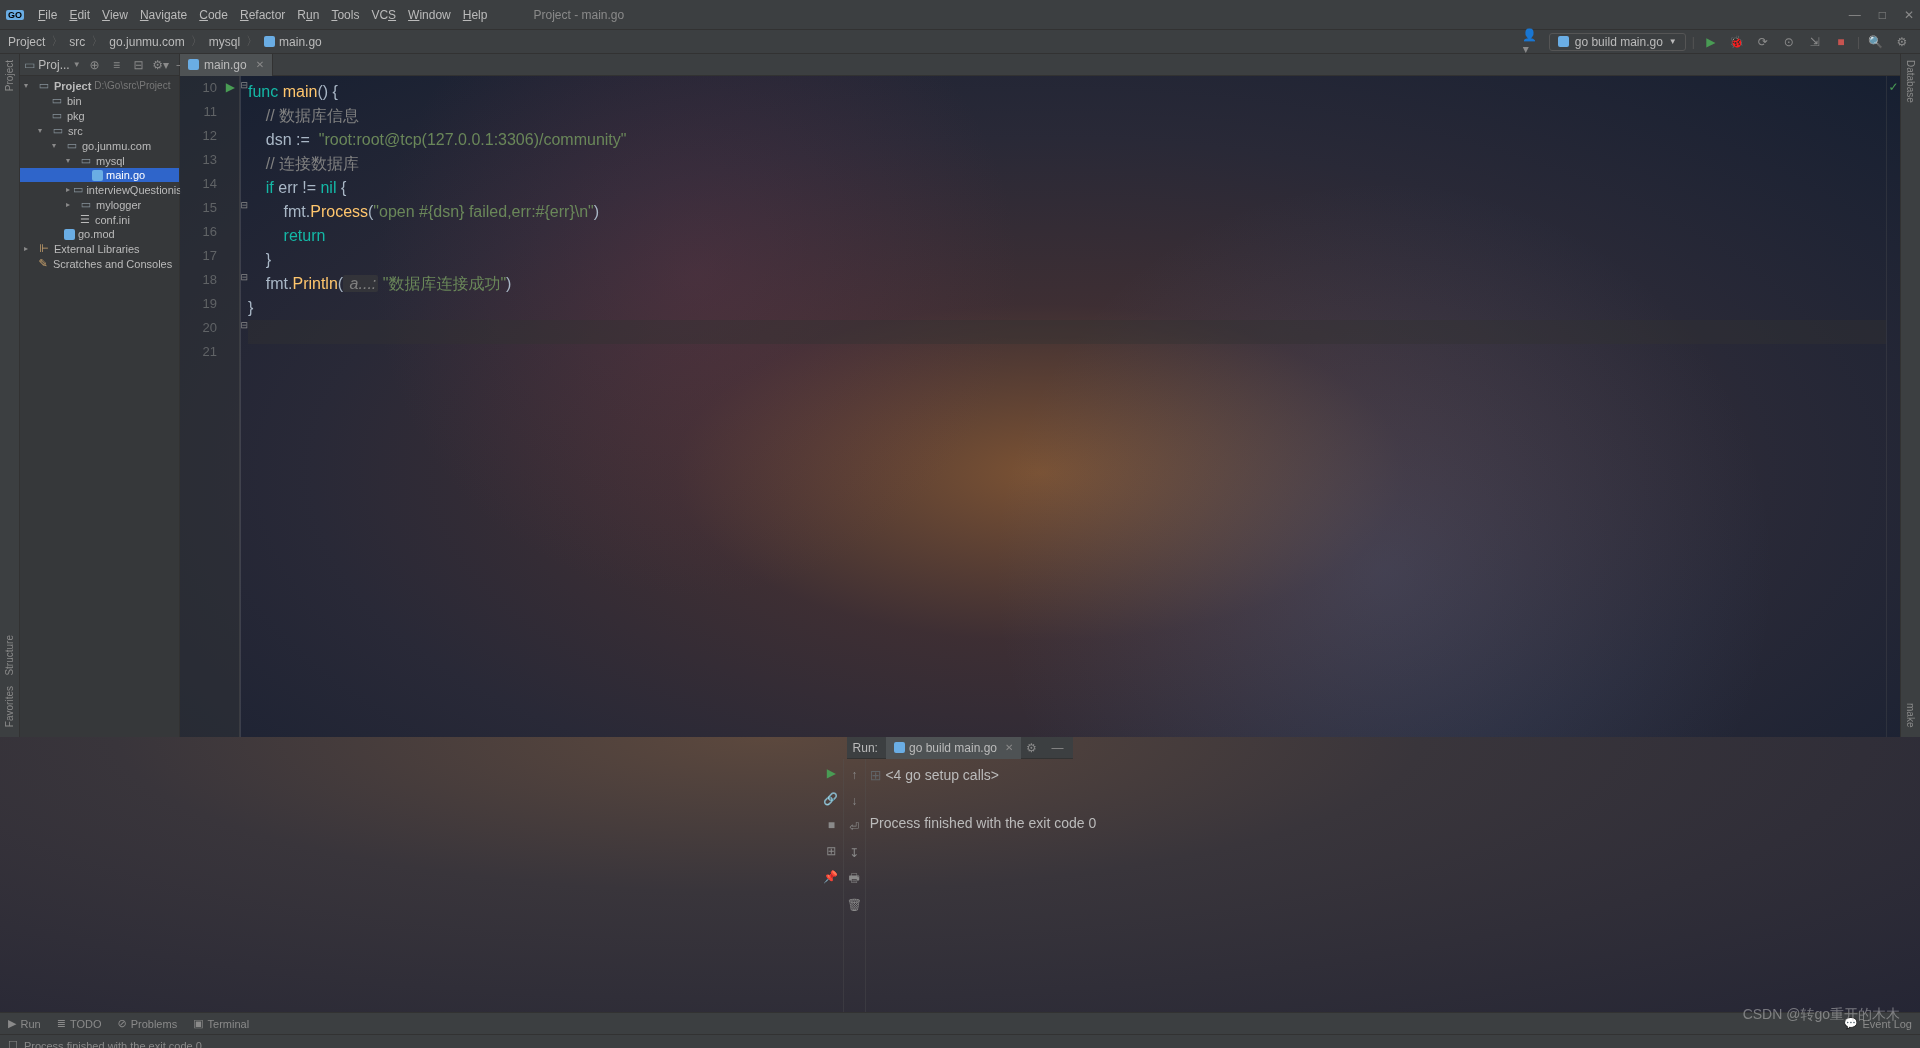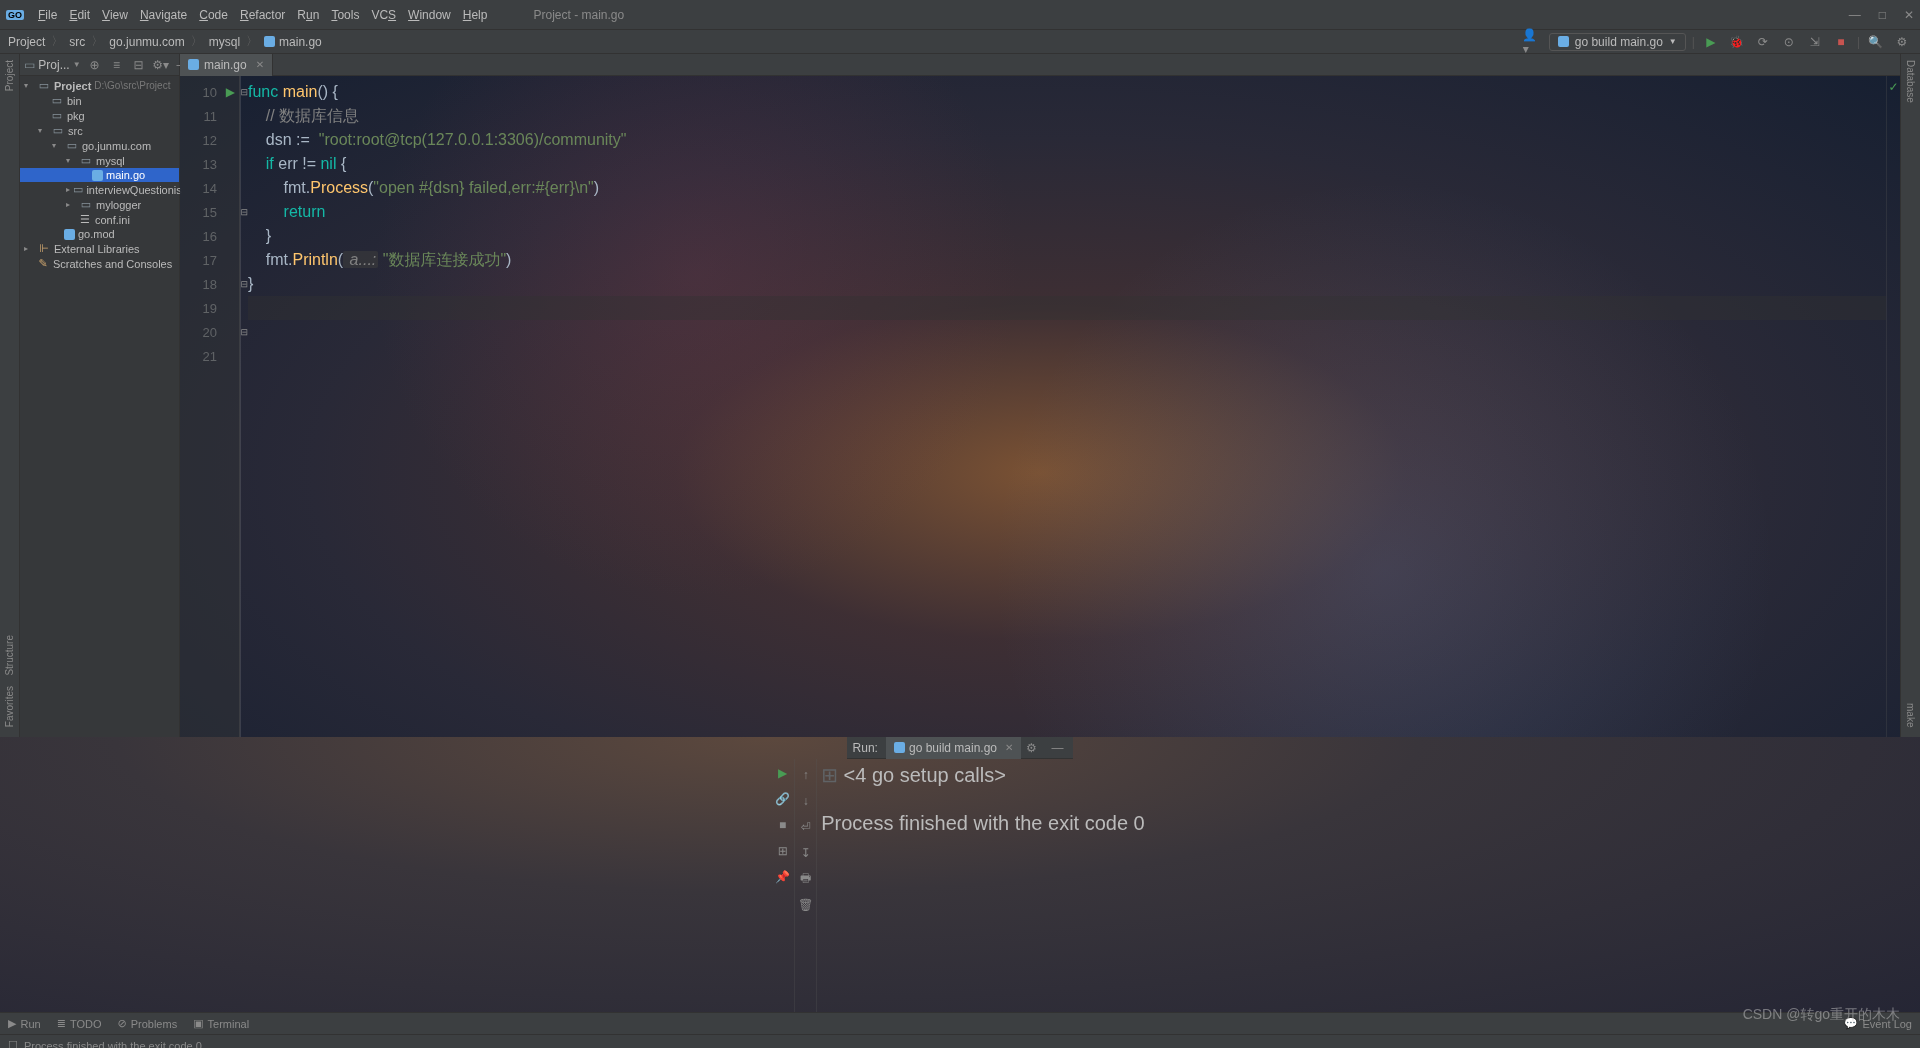--- a/index.html
+++ b/index.html
@@ -40,21 +40,21 @@
 .folder-icon { color: #87939a; }
 
 .editor-wrap { flex: 1; display: flex; flex-direction: column; position: relative; }
 .editor-tabs { height: 22px; background: #3c3f41; border-bottom: 1px solid #323232; display: flex; align-items: center; }
 .editor-tab { height: 22px; padding: 0 8px; display: flex; align-items: center; gap: 5px; background: #4e5254; border-right: 1px solid #323232; cursor: pointer; }
 .editor-tab .close { color: #8a8a8a; font-size: 10px; margin-left: 4px; }
 .editor-body { flex: 1; display: flex; position: relative; background: rgba(43,43,43,0.3); }
 .editor-bg { position: absolute; inset: 0; background: radial-gradient(ellipse at 50% 60%, rgba(200,120,60,0.5) 0%, rgba(80,50,60,0.5) 30%, rgba(40,40,60,0.7) 60%, rgba(20,30,50,0.9) 100%); z-index: 0; }
 .editor-bg::after { content: ''; position: absolute; inset: 0; background: radial-gradient(circle at 70% 75%, rgba(100,140,200,0.2) 0%, transparent 30%), radial-gradient(circle at 30% 30%, rgba(120,60,80,0.3) 0%, transparent 25%); }
 .gutter { width: 60px; background: rgba(49,51,53,0.5); position: relative; z-index: 1; border-right: 1px solid rgba(85,85,85,0.4); padding-top: 4px; }
-.gutter-line { height: 24px; display: flex; align-items: center; justify-content: flex-end; padding-right: 22px; color: #606366; font-family: 'Consolas', monospace; font-size: 13px; position: relative; }
+.gutter-line { height: 24px; display: flex; align-items: flex-start; justify-content: flex-end; padding-right: 22px; color: #606366; font-family: 'Consolas', monospace; font-size: 13px; position: relative; }
 .gutter-line .run-gutter { position: absolute; right: 4px; color: #499c54; font-size: 12px; }
 .gutter-line .fold { position: absolute; right: -9px; color: #8a8a8a; font-size: 9px; }
 .code { flex: 1; position: relative; z-index: 1; padding-top: 4px; padding-left: 8px; font-family: 'Consolas', monospace; font-size: 16px; }
 .code-line { height: 24px; line-height: 24px; white-space: pre; }
 .kw { color: #14b8a6; }
 .fn { color: #ffc66d; }
 .str { color: #6a8759; }
 .cmt { color: #808080; }
 .param { color: #808080; background: rgba(60,60,60,0.6); padding: 0 2px; border-radius: 2px; font-style: italic; }
 .ident { color: #a9b7c6; }
@@ -62,21 +62,21 @@
 .editor-right-marks { width: 14px; border-left: 1px solid rgba(85,85,85,0.3); position: relative; z-index: 1; }
 .check-mark { color: #499c54; font-size: 12px; padding-top: 4px; text-align: center; }
 
 .run-panel { height: 275px; display: flex; flex-direction: column; background: rgba(60,63,65,0.7); position: relative; align-items: center; }
 .run-panel-bg { position: absolute; inset: 0; background: radial-gradient(ellipse at 40% 0%, rgba(180,110,70,0.3) 0%, rgba(60,50,60,0.5) 40%, rgba(30,30,50,0.7) 100%); z-index: 0; }
 .run-header { height: 22px; background: #3c3f41; display: flex; align-items: center; padding: 0 6px; border-bottom: 1px solid #323232; position: relative; z-index: 1; }
 .run-tab { padding: 0 8px; display: flex; align-items: center; gap: 4px; background: #4e5254; height: 22px; }
 .run-body { flex: 1; display: flex; position: relative; z-index: 1; }
 .run-toolbar { width: 24px; display: flex; flex-direction: column; align-items: center; padding-top: 4px; gap: 6px; border-right: 1px solid rgba(85,85,85,0.3); }
 .run-toolbar2 { width: 22px; display: flex; flex-direction: column; align-items: center; padding-top: 6px; gap: 6px; border-right: 1px solid rgba(85,85,85,0.3); color: #8a8a8a; }
-.console { flex: 1; font-family: 'Consolas', monospace; font-size: 20px; padding: 4px 4px; color: #bbbbbb; }
+.console { flex: 1; font-family: 'Consolas', monospace; font-size: 14px; padding: 4px 4px; color: #bbbbbb; }
 .console-line { height: 24px; line-height: 24px; white-space: pre; }
 .run-settings { margin-left: auto; display: flex; gap: 6px; }
 
 .bottom-tools { height: 22px; background: #3c3f41; border-top: 1px solid #323232; display: flex; align-items: center; padding: 0 8px; gap: 16px; }
 .bottom-tools .tool { display: flex; align-items: center; gap: 4px; cursor: pointer; color: #8a8a8a; font-size: 11px; }
 .bottom-right { margin-left: auto; display: flex; gap: 10px; }
 
 .statusbar { height: 22px; background: #3c3f41; border-top: 1px solid #323232; display: flex; align-items: center; padding: 0 8px; font-size: 11px; color: #8a8a8a; }
 .watermark { position: absolute; bottom: 24px; right: 20px; color: rgba(200,200,200,0.5); font-size: 14px; z-index: 10; }
 
@@ -281,20 +281,21 @@
             </div>
           <div class="gutter-line">
               <span>21</span>
             </div>
         </div>
         <div class="code">
           <div class="indent-guide" style="left:0px"></div>
           <div class="code-line"><span class="kw">func </span><span class="fn">main</span><span class="ident">() {</span></div>
           <div class="code-line">    <span class="cmt">// 数据库信息</span></div>
           <div class="code-line">    <span class="ident">dsn </span><span class="ident">:= </span> <span class="str">"root:root@tcp(127.0.0.1:3306)/community"</span></div>
+          <div class="code-line">    <span class="cmt">// 连接数据库</span></div>
           <div class="code-line">    <span class="kw">if </span><span class="ident">err != </span><span class="kw">nil</span><span class="ident"> {</span></div>
           <div class="code-line">        <span class="ident">fmt.</span><span class="fn">Process</span><span class="ident">(</span><span class="str">"open #{dsn} failed,err:#{err}\n"</span><span class="ident">)</span></div>
           <div class="code-line">        <span class="kw">return</span></div>
           <div class="code-line">    <span class="ident">}</span></div>
           <div class="code-line">    <span class="ident">fmt.</span><span class="fn">Println</span><span class="ident">(</span><span class="param"> a...:</span><span class="str"> "数据库连接成功"</span><span class="ident">)</span></div>
           <div class="code-line"><span class="ident">}</span></div>
           <div class="code-line highlight-line"></div>
         </div>
         <div class="editor-right-marks">
           <div class="check-mark">✓</div>

